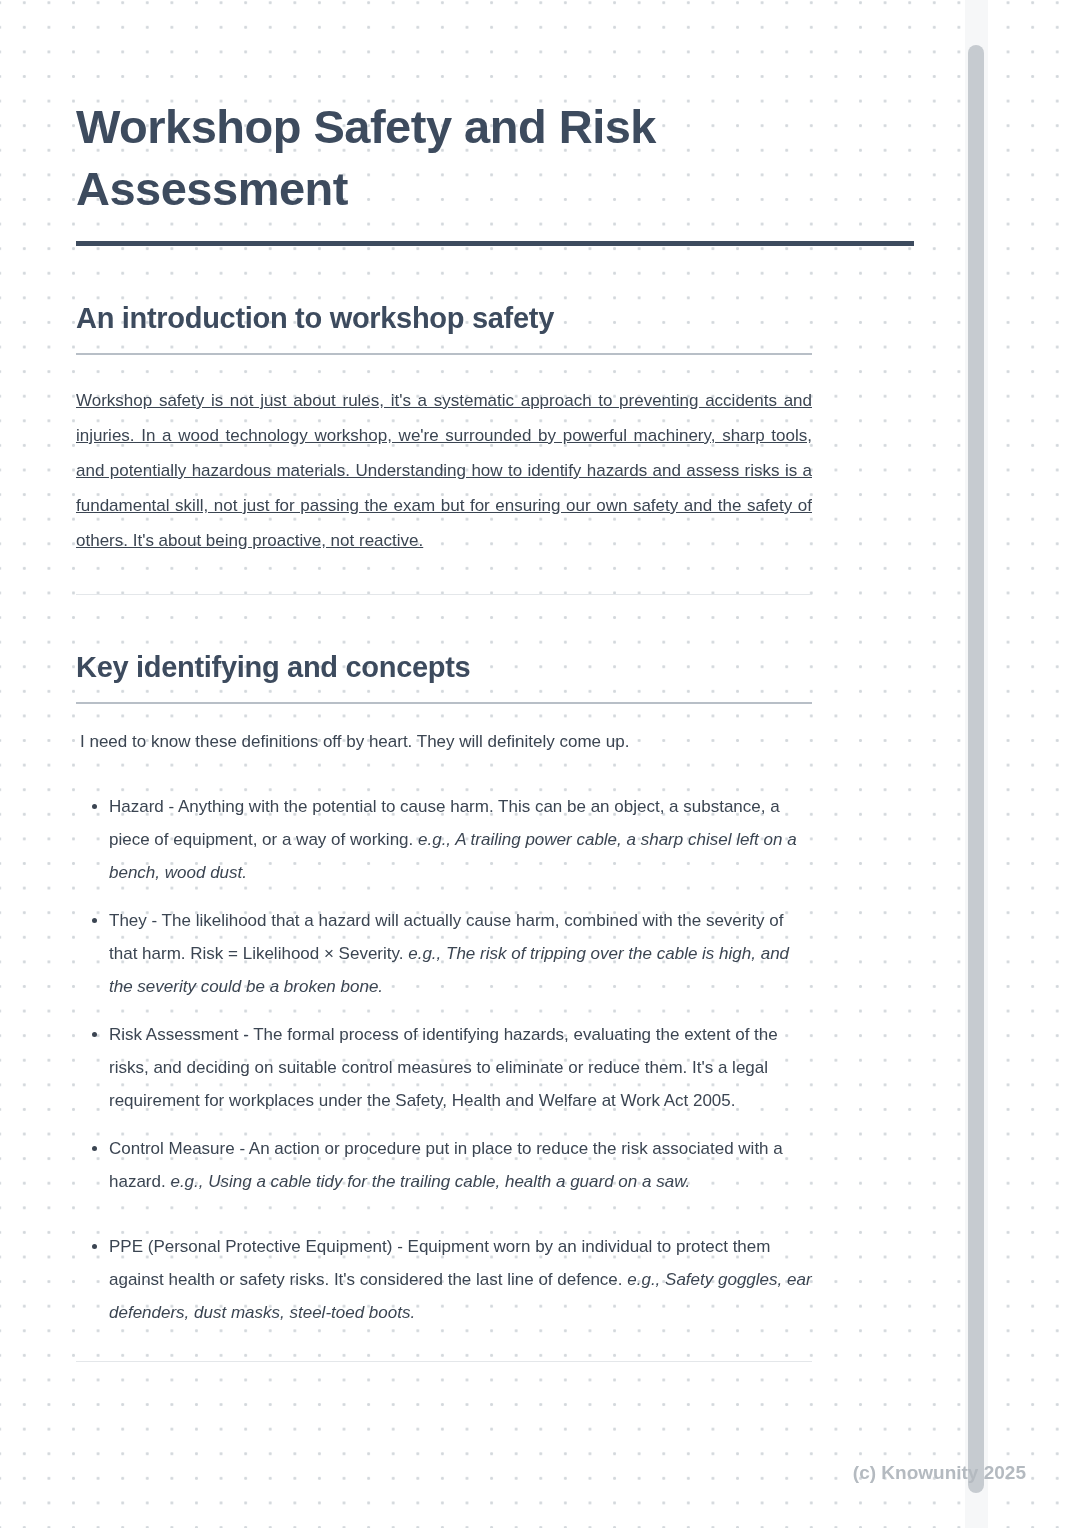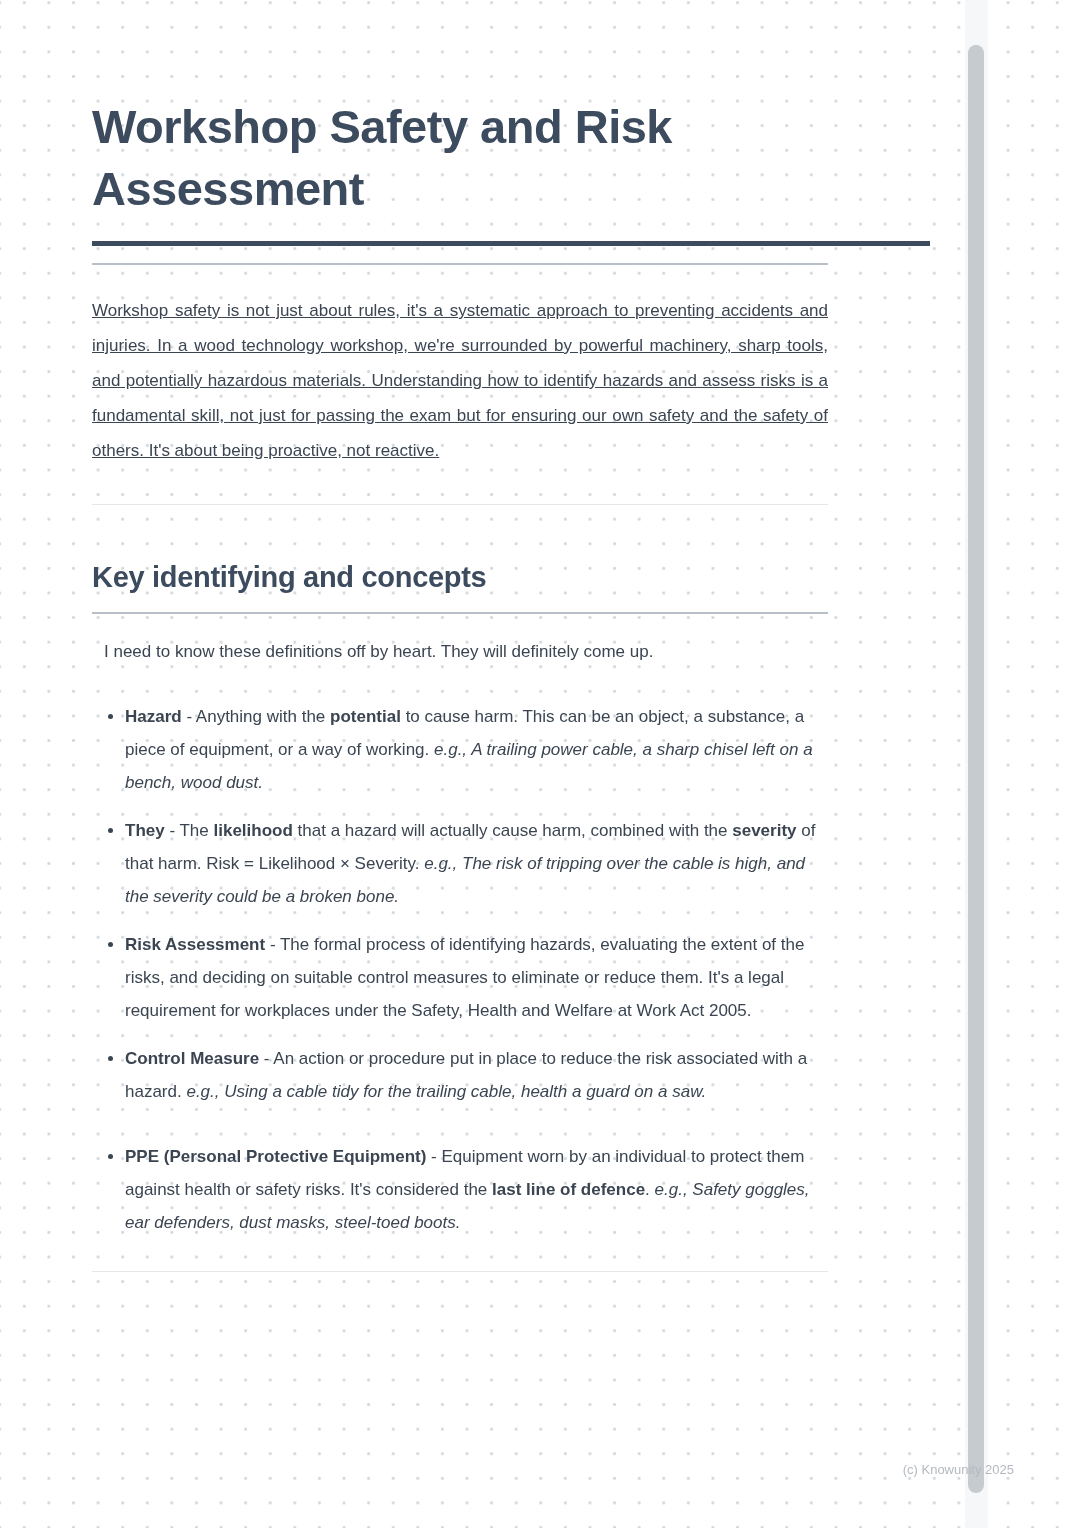--- a/index.html
+++ b/index.html
@@ -16,21 +16,21 @@
     position: relative;
     width: 1080px;
     height: 1528px;
     background-color: #ffffff;
     background-image: radial-gradient(circle, var(--dot, #d3d8dc) 1.3px, transparent 1.6px);
     background-size: 24.6px 24.6px;
     background-position: 12px 15px;
   }
   .content {
     position: absolute;
-    left: 92px;
+    left: 76px;
     top: 96px;
     width: 838px;
   }
   h1.title {
     margin: 0;
     font-size: 47px;
     line-height: 1.32;
     font-weight: 700;
     letter-spacing: -0.5px;
     color: var(--heading, #3d4b5e);
@@ -60,21 +60,21 @@
   }
   p.body-paragraph {
     margin: 28px 0 0 0;
     font-size: 17px;
     line-height: 35px;
     text-align: justify;
     color: var(--body, #3b4552);
     text-decoration: underline;
   }
   p.list-intro {
-    margin: 26px 0 0 12px;
+    margin: 26px 0 0 4px;
     font-size: 17px;
     line-height: 24px;
     color: var(--body, #3b4552);
   }
   .section-divider {
     margin-top: 36px;
     height: 1px;
     width: 736px;
     background: var(--divider, #e4e7ea);
   }
@@ -86,21 +86,21 @@
   ul.definitions li {
     font-size: 17px;
     line-height: 33px;
     margin-bottom: 15px;
     color: var(--body, #3b4552);
   }
   ul.definitions li:last-child {
     margin-bottom: 0;
     margin-top: 32px;
   }
-  .b { font-weight: 700; }
+  .b { font-weight: 400; }
   .i { font-style: italic; }
   .bottom-divider {
     margin-top: 32px;
     height: 1px;
     width: 736px;
     background: var(--divider, #e4e7ea);
   }
   .scroll-track {
     position: absolute;
     left: 965px;
@@ -114,37 +114,39 @@
     left: 3px;
     top: 45px;
     width: 16px;
     height: 1448px;
     border-radius: 8px;
     background: var(--scrollthumb, #c6cbd0);
   }
   .watermark {
     position: absolute;
     top: 1462px;
-    right: 66px;
-    font-size: 13px;
+    right: 54px;
+    font-size: 19px;
     color: var(--watermark, #b4bac0);
     z-index: 2;
+    font-weight: bold;
   }
 </style>
 </head>
 <body>
 
 <div class="page">
 
   <div class="content">
 
     <h1 class="title">Workshop Safety and Risk Assessment</h1>
     <div class="thick-rule"></div>
 
     <section>
+      <h2 class="section-heading">An introduction to workshop safety</h2>
       <div class="heading-rule"></div>
       <p class="body-paragraph">Workshop safety is not just about rules, it's a systematic approach to preventing accidents and injuries. In a wood technology workshop, we're surrounded by powerful machinery, sharp tools, and potentially hazardous materials. Understanding how to identify hazards and assess risks is a fundamental skill, not just for passing the exam but for ensuring our own safety and the safety of others. It's about being proactive, not reactive.</p>
     </section>
 
     <div class="section-divider"></div>
 
     <section>
       <h2 class="section-heading">Key identifying and concepts</h2>
       <div class="heading-rule"></div>
       <p class="list-intro">I need to know these definitions off by heart. They will definitely come up.</p>

